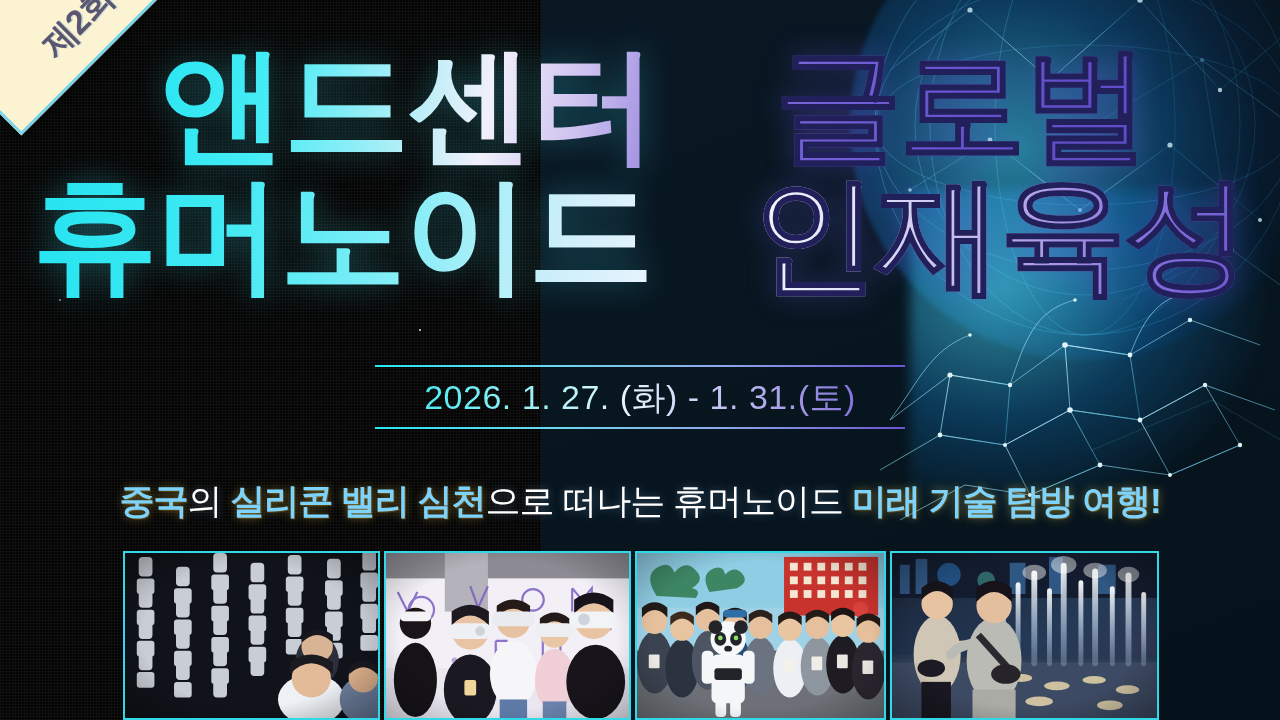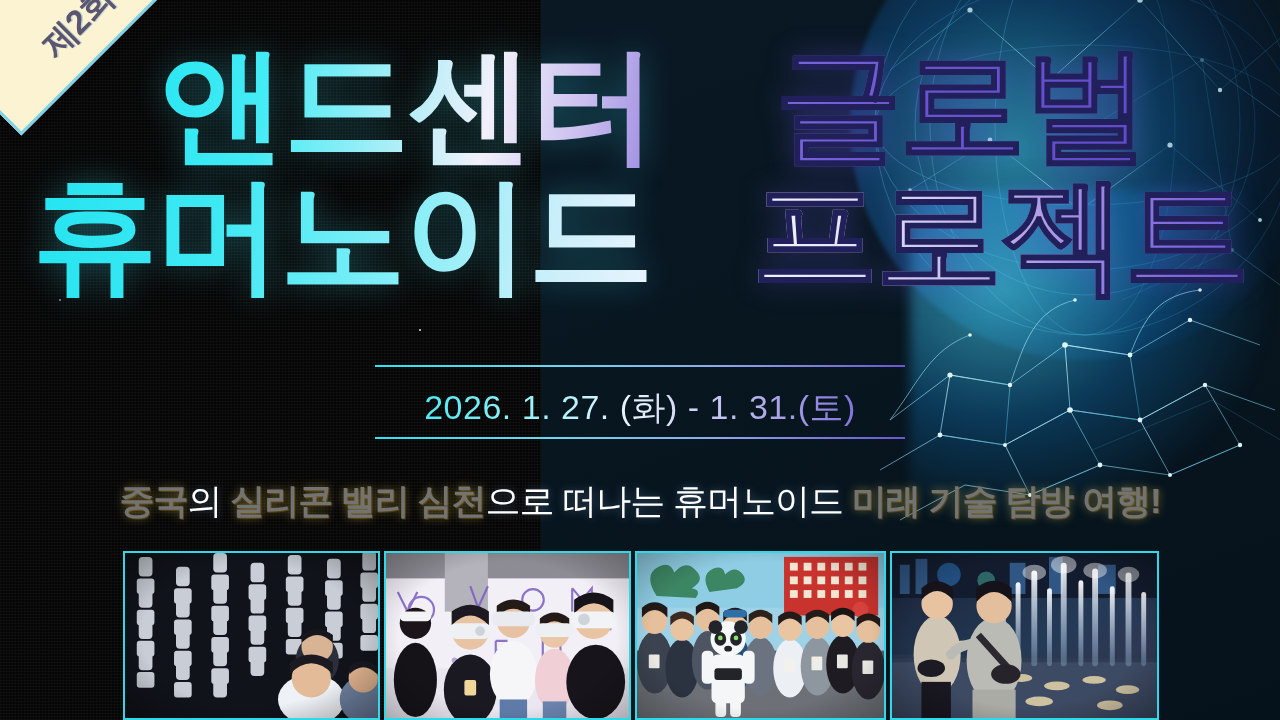--- a/index.html
+++ b/index.html
@@ -133,35 +133,35 @@
   
   .date-wrap{
     position:absolute; left:375px; top:365px; width:530px;
     text-align:center;
   }
   .rule{
     height:2px; width:100%;
     background:linear-gradient(90deg,#2ae6f2 0%,#6fd6ee 35%,#8fa8ea 65%,#6a55d0 100%);
   }
   .date-text{
-    padding:18px 0 6px;
+    padding:8px 0 6px;
     font-size:34px; font-weight:500; letter-spacing:.5px;
     background-image:linear-gradient(90deg,#2ae6f2 0%,#8df0f7 26%,#e9f4fd 48%,#b9b6ee 70%,#6a55d0 100%);
     -webkit-background-clip:text; background-clip:text; color:transparent;
     white-space:nowrap;
   }
 
   
   .tagline{
     position:absolute; left:0; top:478px; width:1280px;
     text-align:center;
     font-size:35px; letter-spacing:-1px; white-space:nowrap;
   }
   .gold{
-    color:#737373; font-weight:bold;
+    color:#7dd3fc; font-weight:bold;
     text-shadow:0 0 10px rgba(245,211,79,.45), 1px 1px 0 rgba(120,80,0,.5);
   }
   .plain{
     color:#ffffff; font-weight:normal;
     text-shadow:0 0 8px rgba(150,200,255,.35);
   }
 
   
   .photo-strip{
     position:absolute; left:123px; top:551px;
@@ -290,21 +290,21 @@
 
   <div class="title-block">
     <div class="title-line">
       <span class="t-seg seg-a">앤드센터</span>
       <span class="gap"></span>
       <span class="t-seg seg-b">글로벌</span>
     </div>
     <div class="title-line">
       <span class="t-seg seg-c">휴머노이드</span>
       <span class="gap"></span>
-      <span class="t-seg seg-d">프로젝트</span>
+      <span class="t-seg seg-d">인재육성</span>
     </div>
   </div>
 
   <div class="date-wrap">
     <div class="rule"></div>
     <div class="date-text">2026. 1. 27. (화) - 1. 31.(토)</div>
     <div class="rule"></div>
   </div>
 
   <div class="tagline">

